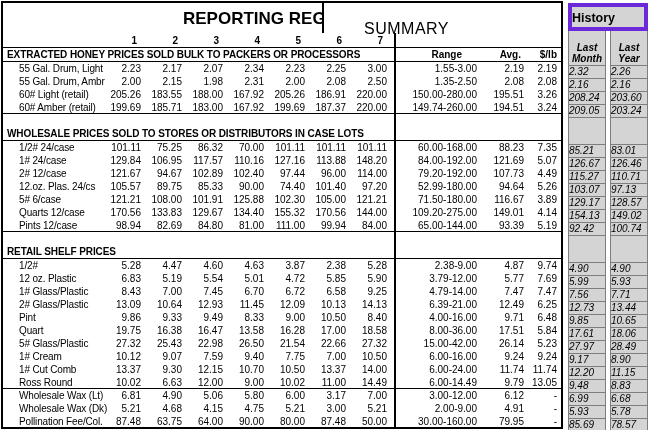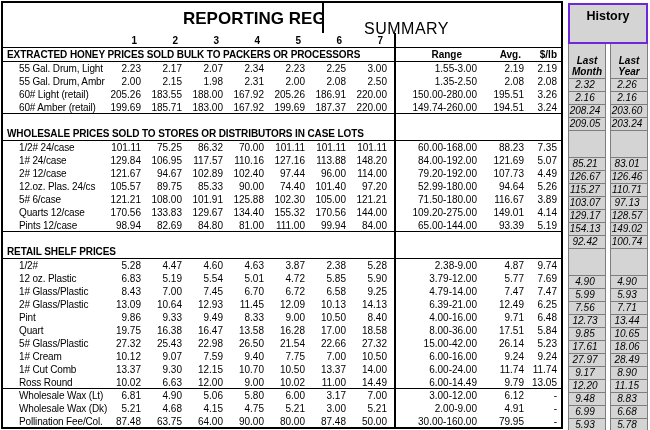--- a/index.html
+++ b/index.html
@@ -39,37 +39,37 @@
     font-size:17px;font-weight:bold;line-height:32px;
   }
   .summary-cell{
     width:167px;border-left:2px solid #000;box-sizing:border-box;
     text-align:center;font-size:16px;font-weight:normal;line-height:52px;height:30px;
     letter-spacing:0.5px;overflow:visible;
   }
   
   .history{position:absolute;left:568px;top:3px;width:80px;}
   .hist-title{
-    height:41px;line-height:23px;background:#d4d4d4;
-    border:2px solid #6d28d9;box-sizing:border-box;
-    text-align:center;font-weight:bold;font-size:12.5px;
+    height:28px;line-height:23px;background:#d4d4d4;
+    border:4px solid #6d28d9;box-sizing:border-box;
+    font-weight:bold;font-size:12.5px;
   }
   .hist-headers{display:flex;height:35px;}
   .hcell{
     width:38px;box-sizing:border-box;background:#d4d4d4;
     border-left:1px solid #7e7e7e;border-right:1px solid #7e7e7e;
     border-bottom:1px solid #7e7e7e;overflow:hidden;font-style:italic;
   }
   .hhead{
     font-weight:bold;font-size:10px;line-height:11px;
     text-align:center;white-space:pre-line;padding-top:11px;
   }
   .hgap{width:4px;background:#fff;}
   .hrow{display:flex;box-sizing:border-box;}
-  .hrow .hcell{text-align:center;padding-right:4px;font-size:10px;}
+  .hrow .hcell{text-align:left;padding-right:4px;font-size:10px;}
   .hrow.h13 .hcell{line-height:12px;}
   .hrow.h14 .hcell{line-height:13px;}
   .nobb{border-bottom:none;}
   .hlast{border-bottom:2px solid #000;}
 </style>
 </head>
 <body>
 
 <div class="stage">
 

